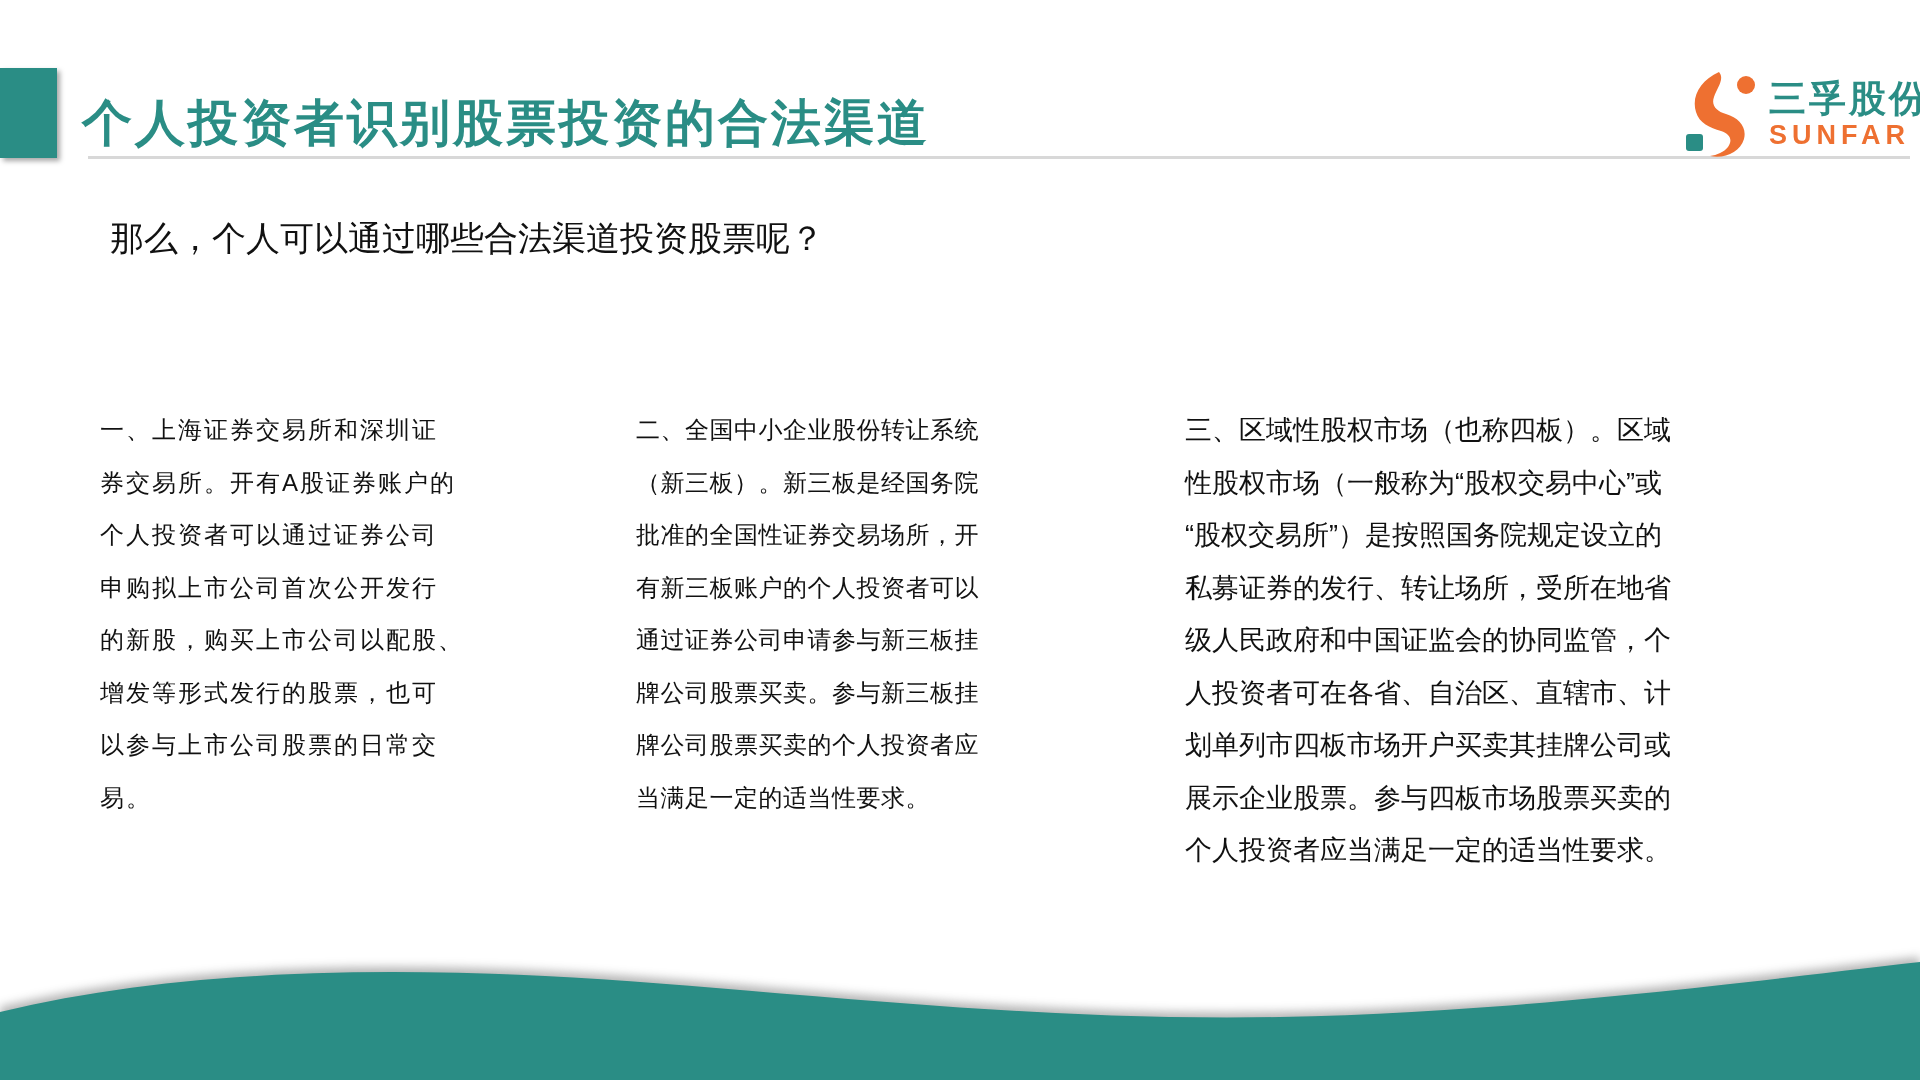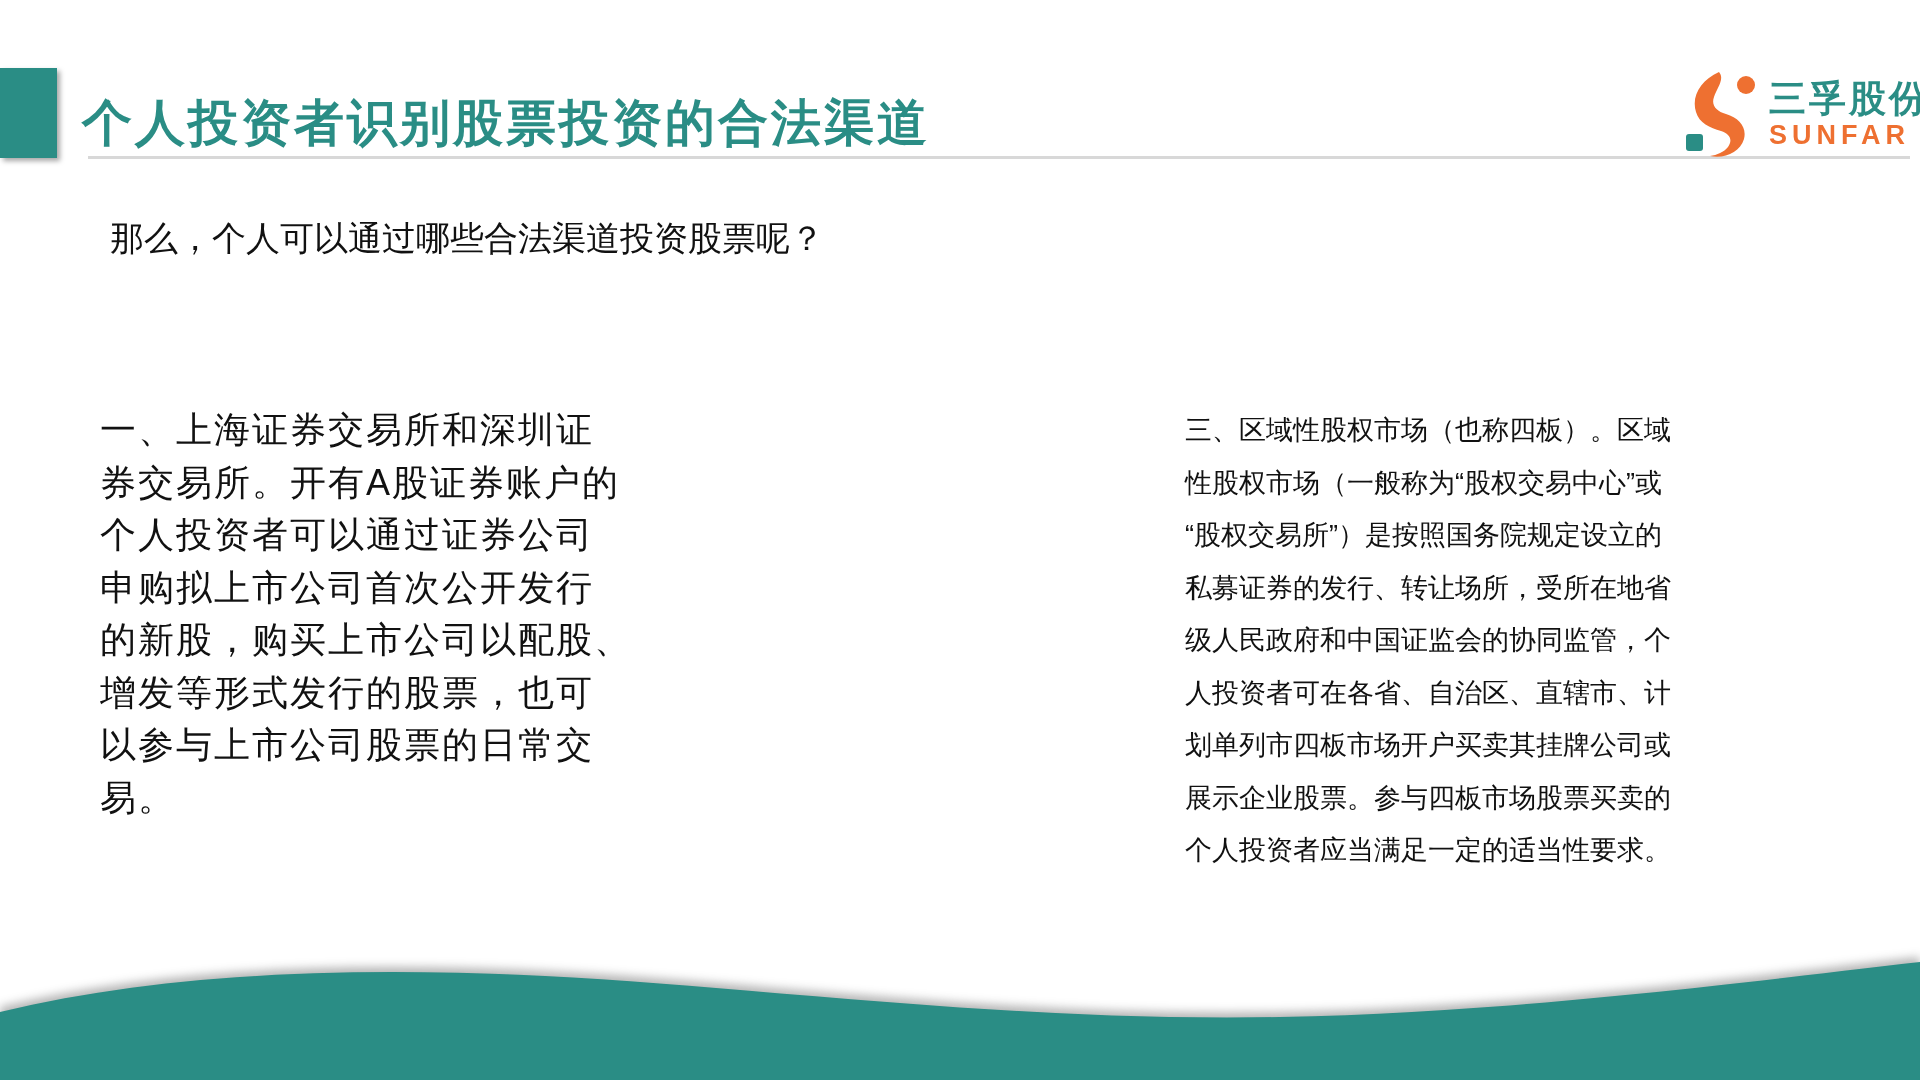--- a/index.html
+++ b/index.html
@@ -69,21 +69,21 @@
     position: absolute;
     left: 104px; top: 298px;
     font-size: 37px;
     font-weight: bold;
     color: #000000;
     white-space: nowrap;
   }
   .channel-column {
     position: absolute;
     top: 404px;
-    font-size: 36px;
+    font-size: 24px;
     line-height: 52.5px;
     color: #111111;
     white-space: pre-line;
   }
   .col-1 { left: 100px; width: 540px; letter-spacing: 2px; }
   .col-2 { left: 636px; width: 548px; letter-spacing: 0.5px; }
   .col-3 { left: 1185px; width: 668px; font-size: 27px; letter-spacing: 0px; }
   .bottom-wave {
     position: absolute;
     left: 0; top: 916px;
@@ -131,20 +131,28 @@
 
   <div class="channel-column col-1">一、上海证券交易所和深圳证
 券交易所。开有A股证券账户的
 个人投资者可以通过证券公司
 申购拟上市公司首次公开发行
 的新股，购买上市公司以配股、
 增发等形式发行的股票，也可
 以参与上市公司股票的日常交
 易。</div>
 
+  <div class="channel-column col-2">二、全国中小企业股份转让系统
+（新三板）。新三板是经国务院
+批准的全国性证券交易场所，开
+有新三板账户的个人投资者可以
+通过证券公司申请参与新三板挂
+牌公司股票买卖。参与新三板挂
+牌公司股票买卖的个人投资者应
+当满足一定的适当性要求。</div>
 
   <div class="channel-column col-3">三、区域性股权市场（也称四板）。区域
 性股权市场（一般称为“股权交易中心”或
 “股权交易所”）是按照国务院规定设立的
 私募证券的发行、转让场所，受所在地省
 级人民政府和中国证监会的协同监管，个
 人投资者可在各省、自治区、直辖市、计
 划单列市四板市场开户买卖其挂牌公司或
 展示企业股票。参与四板市场股票买卖的
 个人投资者应当满足一定的适当性要求。</div>

